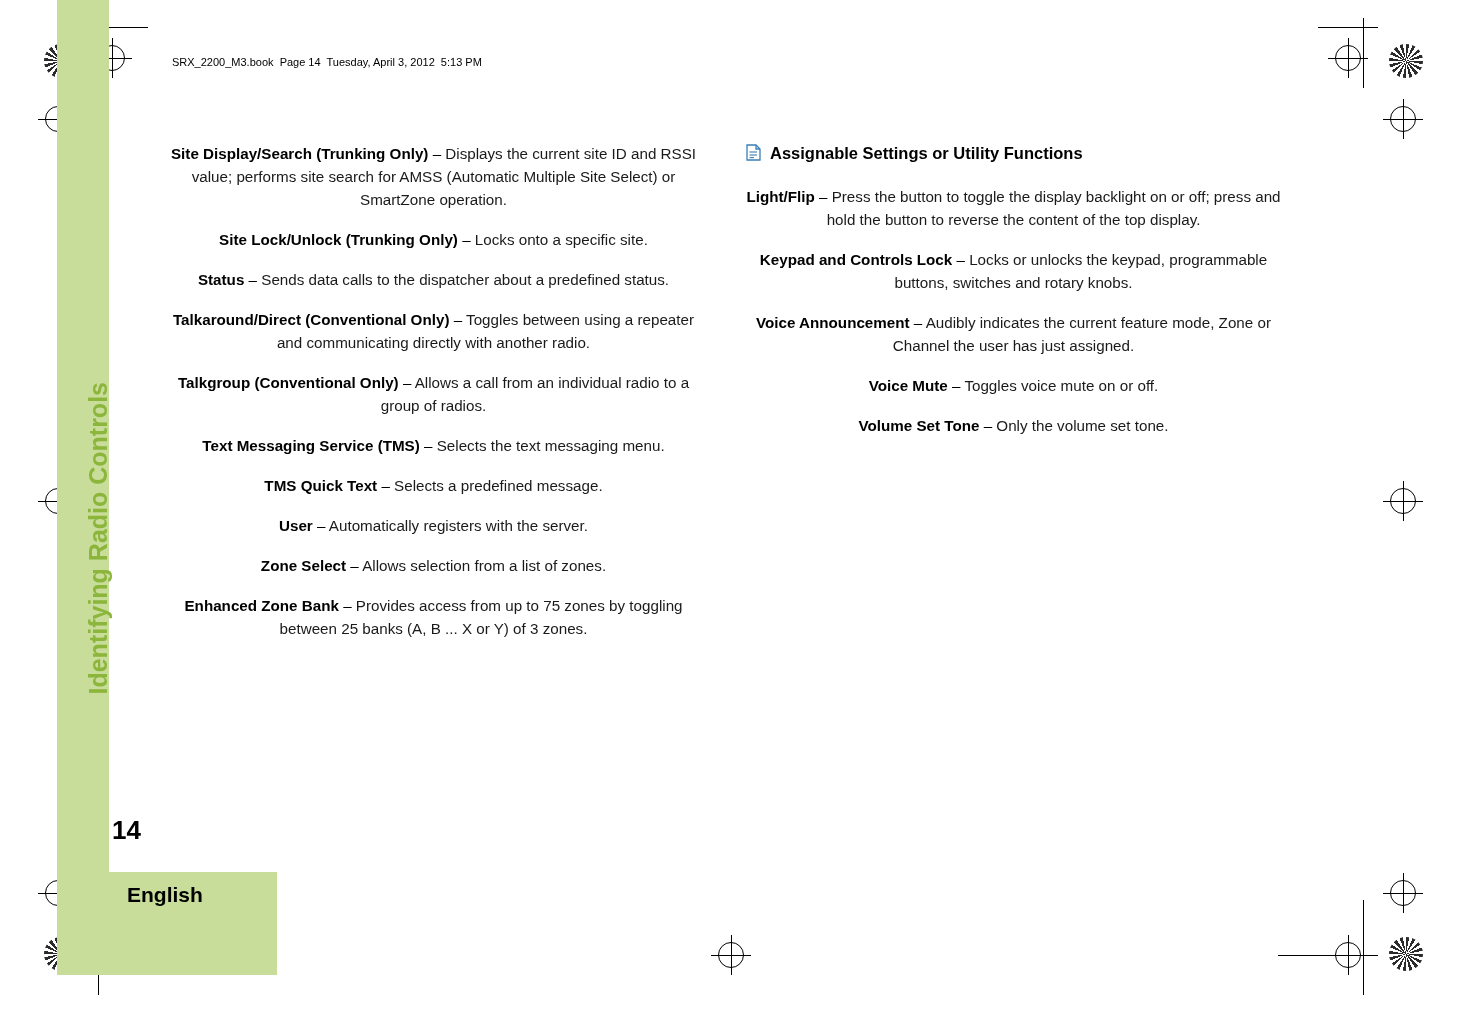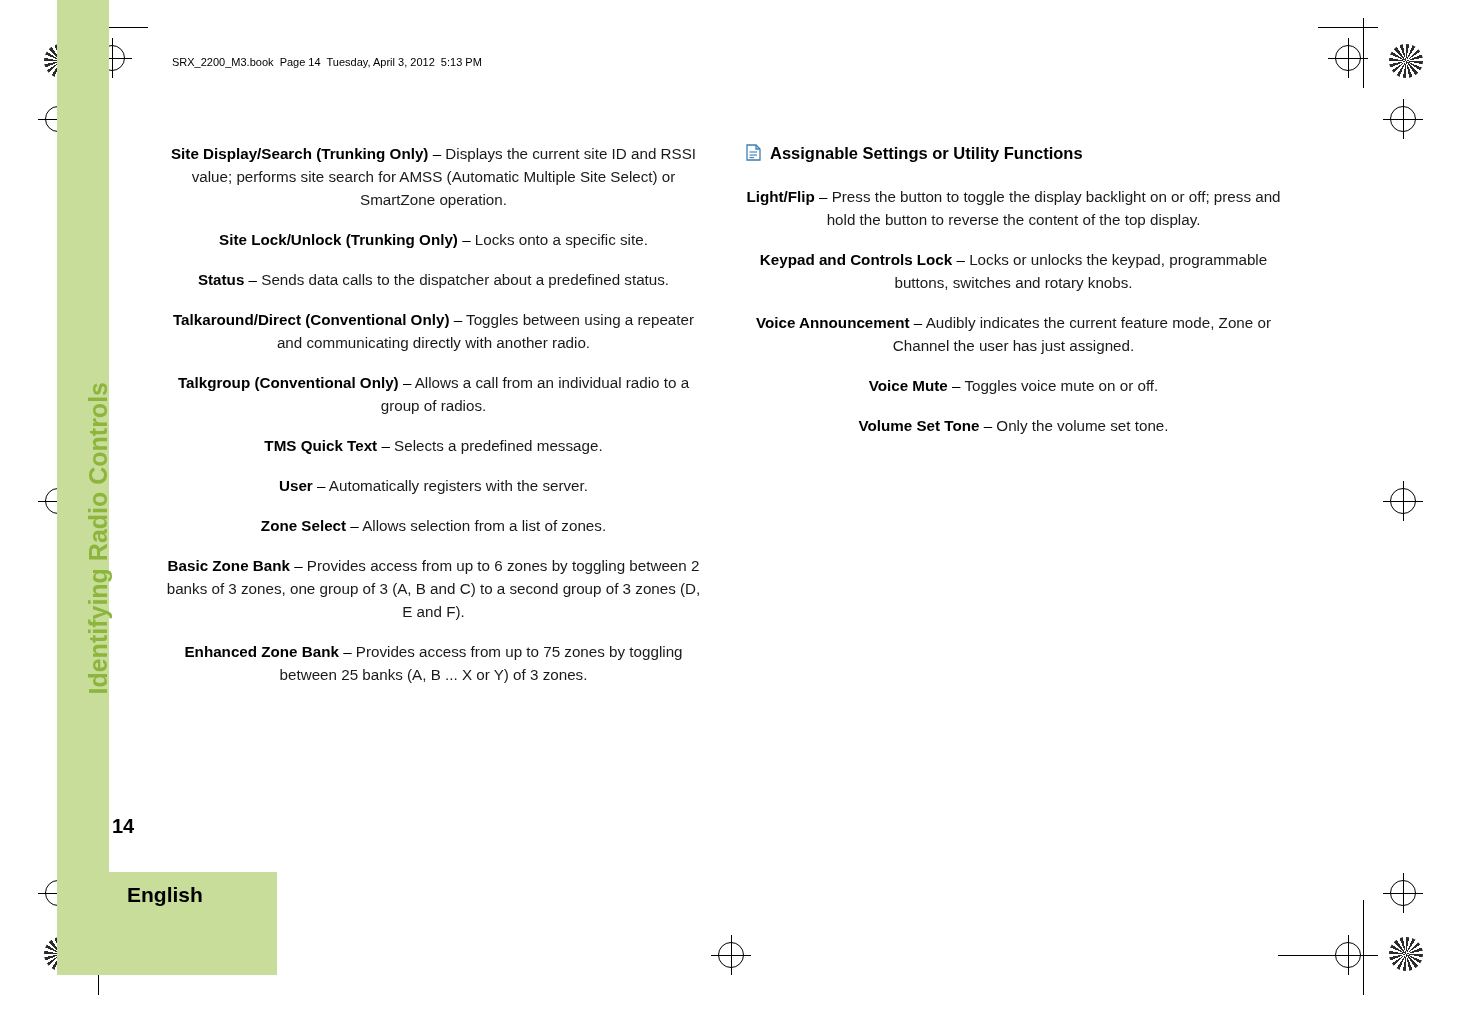--- a/index.html
+++ b/index.html
@@ -102,21 +102,21 @@
     left: 57px;
     top: 872px;
     width: 220px;
     height: 103px;
     background: #c8dd9a;
   }
   .page-num {
     position: absolute;
     left: 112px;
     top: 815px;
-    font-size: 20px;
+    font-size: 26px;
     font-weight: bold;
     color: #000;
     font-family: "Liberation Sans", sans-serif;
   }
   .lang-label {
     position: absolute;
     left: 127px;
     top: 883px;
     font-size: 21px;
     font-weight: bold;
@@ -218,24 +218,24 @@
 <div class="footer-box"></div>
 <div class="page-num">14</div>
 <div class="lang-label">English</div>
 
 <div class="col col-left">
   <p class="para"><b>Site Display/Search (Trunking Only)</b> <span class="dash">–</span><span> Displays the current site ID and RSSI value; performs site search for AMSS (Automatic Multiple Site Select) or SmartZone operation.</span></p>
   <p class="para"><b>Site Lock/Unlock (Trunking Only)</b> <span class="dash">–</span><span> Locks onto a specific site.</span></p>
   <p class="para"><b>Status</b> <span class="dash">–</span><span> Sends data calls to the dispatcher about a predefined status.</span></p>
   <p class="para"><b>Talkaround/Direct (Conventional Only)</b> <span class="dash">–</span><span> Toggles between using a repeater and communicating directly with another radio.</span></p>
   <p class="para"><b>Talkgroup (Conventional Only)</b> <span class="dash">–</span><span> Allows a call from an individual radio to a group of radios.</span></p>
+  <p class="para"><b>Text Messaging Service (TMS)</b> <span class="dash">–</span><span> Selects the text messaging menu.</span></p>
   <p class="para"><b>TMS Quick Text</b> <span class="dash">–</span><span> Selects a predefined message.</span></p>
   <p class="para"><b>User</b> <span class="dash">–</span><span> Automatically registers with the server.</span></p>
   <p class="para"><b>Zone Select</b> <span class="dash">–</span><span> Allows selection from a list of zones.</span></p>
-  <p class="para"><b>Basic Zone Bank</b> <span class="dash">–</span><span> Provides access from up to 6 zones by toggling between 2 banks of 3 zones, one group of 3 (A, B and C) to a second group of 3 zones (D, E and F).</span></p>
   <p class="para"><b>Enhanced Zone Bank</b> <span class="dash">–</span><span> Provides access from up to 75 zones by toggling between 25 banks (A, B ... X or Y) of 3 zones.</span></p>
 </div>
 
 <div class="col col-right">
   <div class="section-head">
     <span class="sq">
       <svg width="15" height="17" viewBox="0 0 15 17" xmlns="http://www.w3.org/2000/svg">
         <path d="M1 1 H10 L14 5 V16 H1 Z" fill="#ffffff" stroke="#3b7fb5" stroke-width="1.3"></path>
         <path d="M10 1 V5 H14" fill="none" stroke="#3b7fb5" stroke-width="1.3"></path>
         <path d="M3.5 8 H11" stroke="#3b7fb5" stroke-width="1.1"></path>

